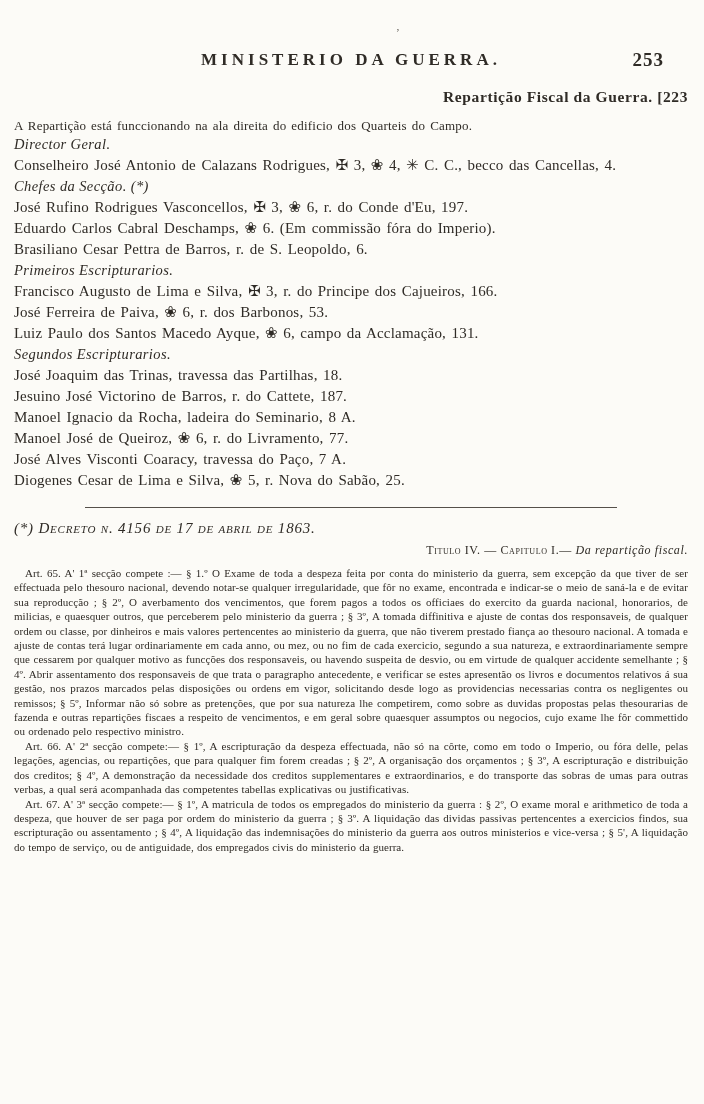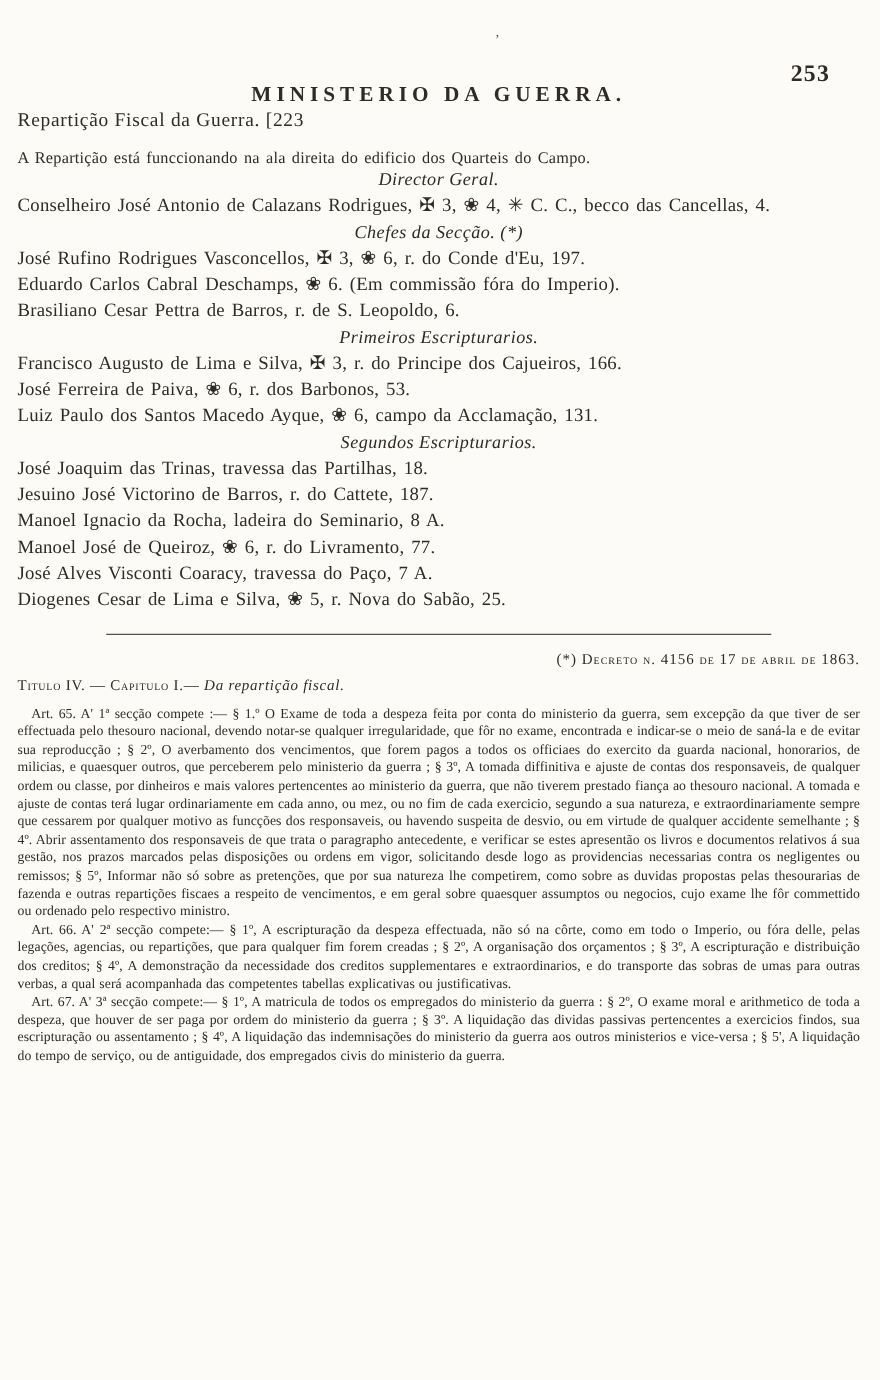--- a/index.html
+++ b/index.html
@@ -27,49 +27,49 @@
     color: #55504a;
   }
   .header-row {
     position: relative;
     text-align: center;
     margin-top: 26px;
     height: 24px;
   }
   .running-title {
     display: inline-block;
-    margin: 16px;
+    margin: 0;
     font-size: 17px;
     font-weight: bold;
     letter-spacing: 4px;
   }
   .page-number {
     position: absolute;
     right: 24px;
     top: -1px;
     font-size: 19px;
     font-weight: bold;
     letter-spacing: 1px;
   }
   .section-title {
     margin: 14px 0 0 0;
-    text-align: left;
+    text-align: right;
     font-size: 15.5px;
-    font-weight: normal;
+    font-weight: bold;
     letter-spacing: 0.6px;
   }
   .intro {
     margin: 12px 0 0 0;
     font-size: 13px;
     letter-spacing: 0.2px;
     word-spacing: 1.5px;
   }
   .group-heading {
     margin: 2px 0;
-    text-align: center;
+    text-align: left;
     font-size: 14.5px;
     font-style: italic;
     font-weight: normal;
     letter-spacing: 0.4px;
   }
   .entry {
     margin: 0;
     font-size: 15px;
     line-height: 21px;
     letter-spacing: 0.2px;
@@ -78,28 +78,29 @@
     text-indent: -64px;
   }
   .rule {
     border: none;
     border-top: 1px solid #55504a;
     width: 79%;
     margin: 16px auto 12px auto;
   }
   .footnote-head {
     margin: 0;
-    text-align: right;
-    font-size: 12px;
+    text-align: left;
+    font-size: 15px;
     font-variant: small-caps;
     letter-spacing: 0.8px;
+    font-style: italic;
   }
   .footnote-sub {
     margin: 6px 0 8px 0;
-    text-align: left;
+    text-align: right;
     font-size: 12px;
     font-variant: small-caps;
     letter-spacing: 0.6px;
   }
   .footnote-sub .italic {
     font-style: italic;
     font-variant: normal;
   }
   .article {
     margin: 0;

